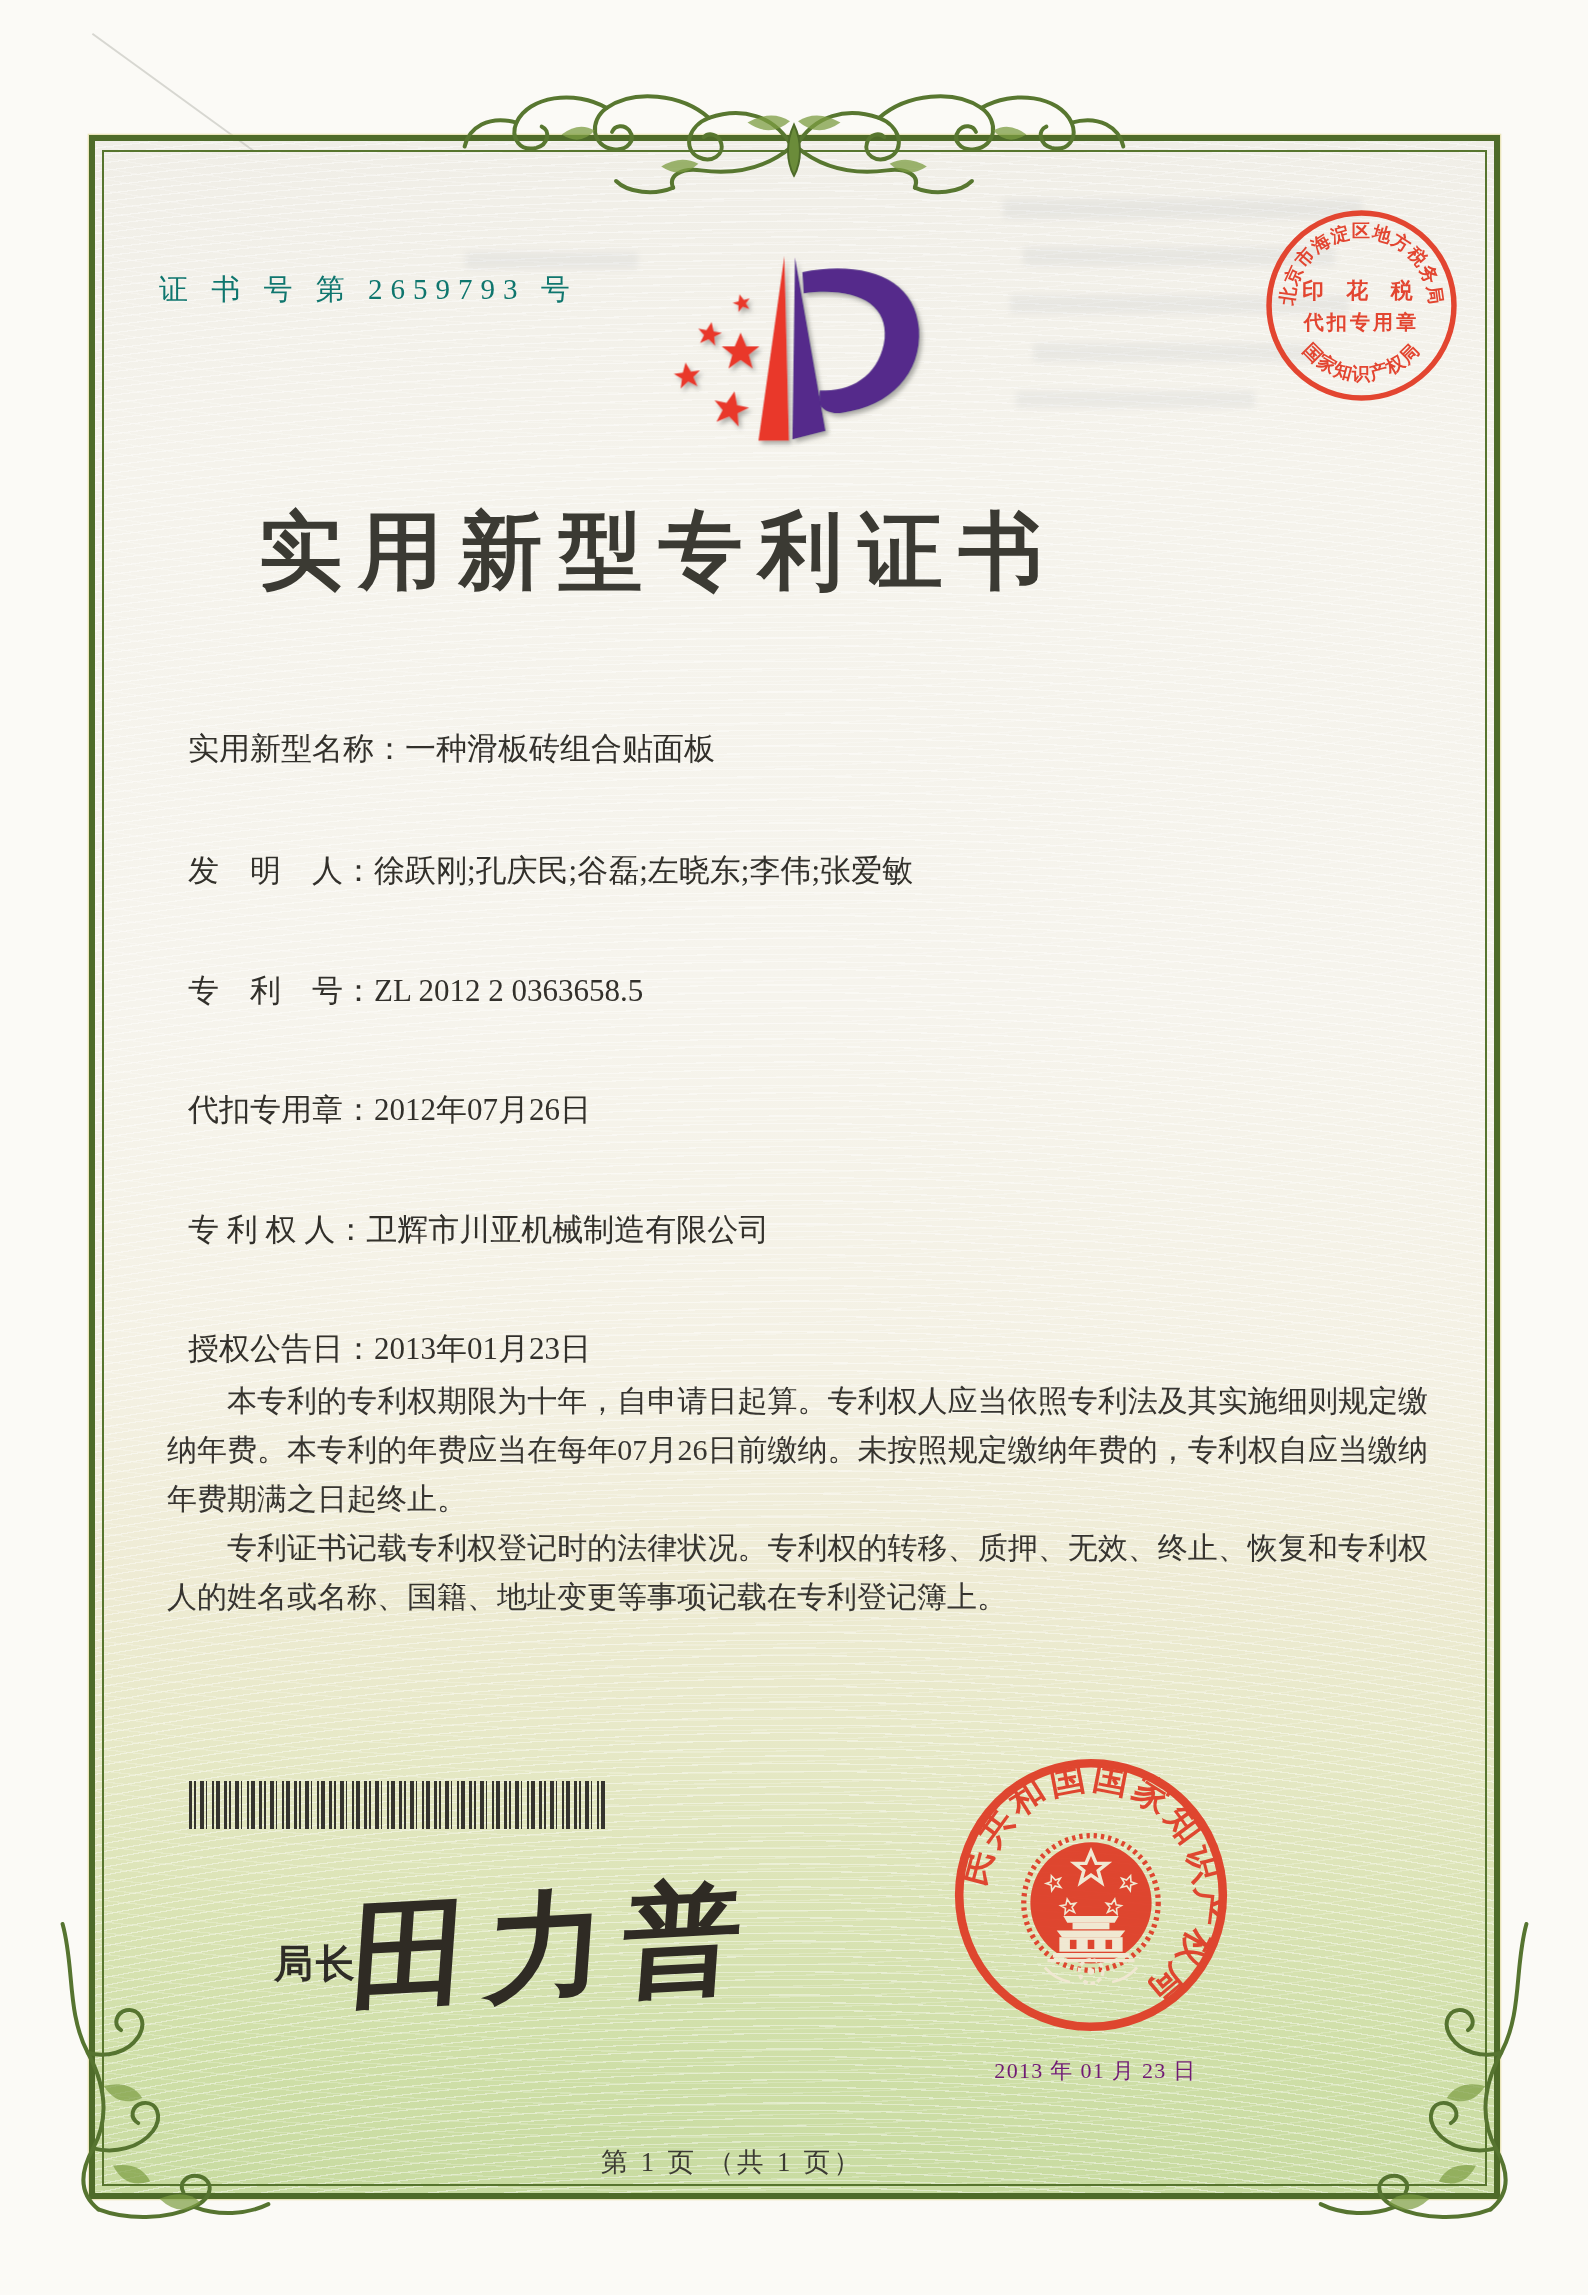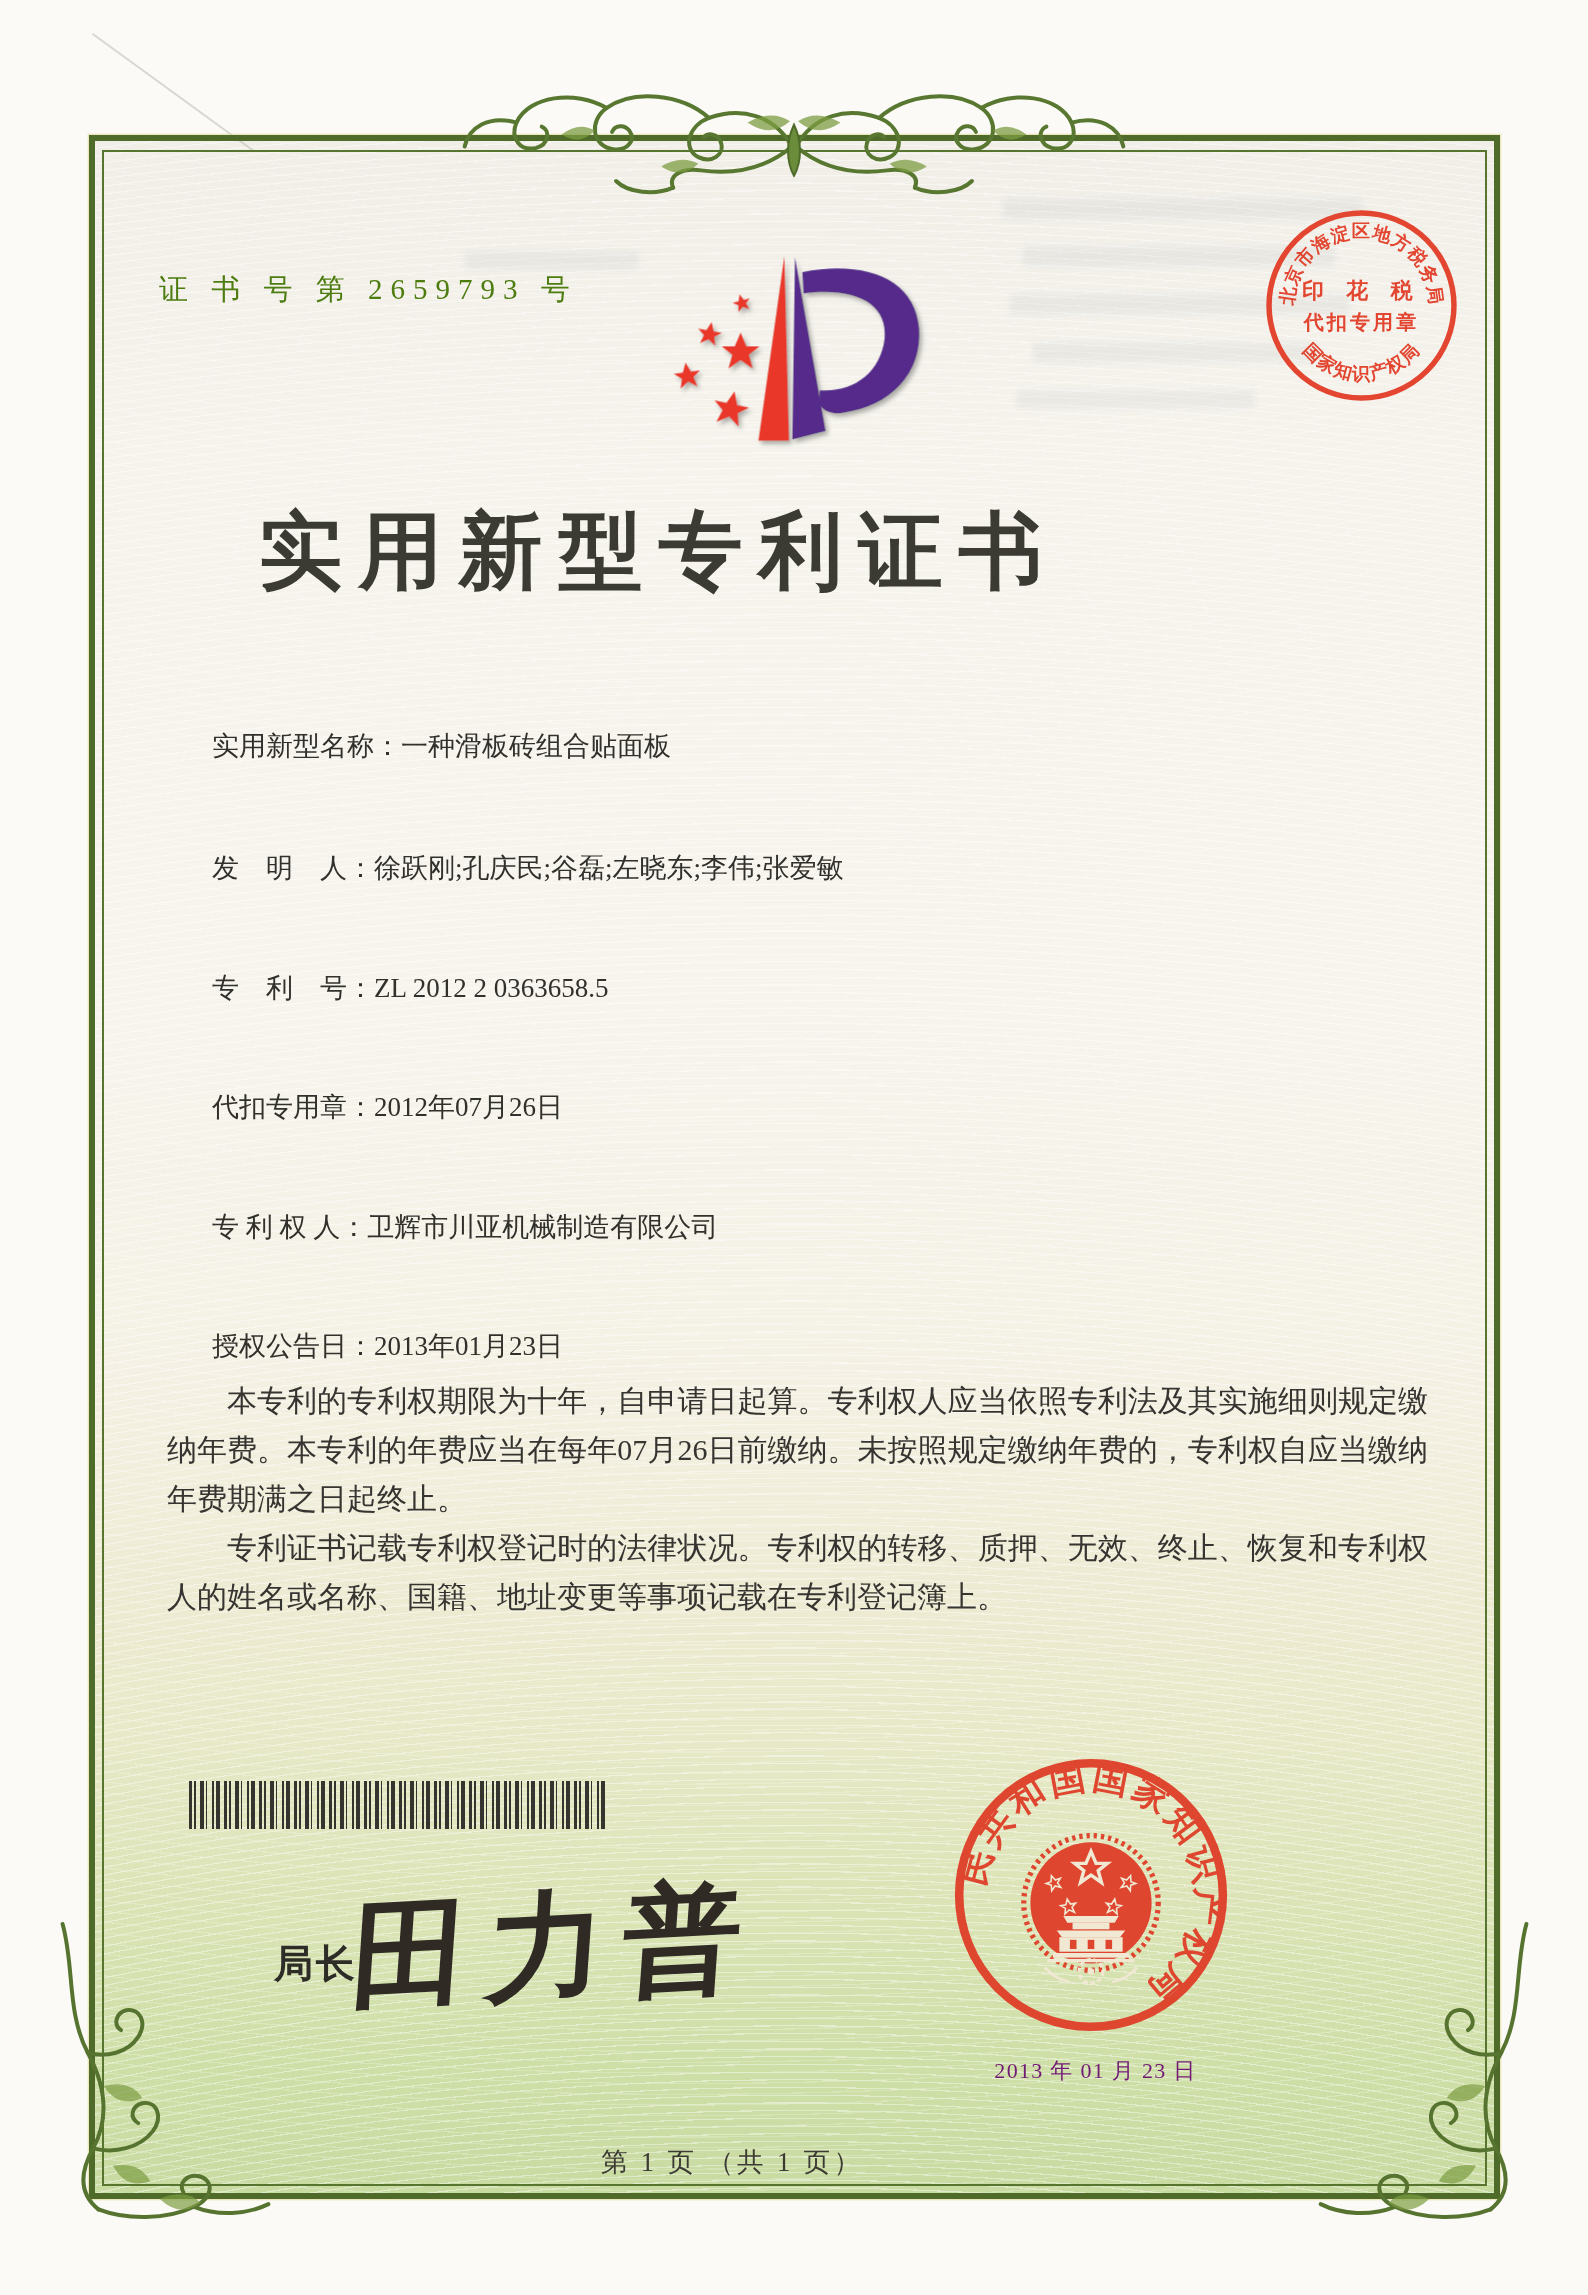--- a/index.html
+++ b/index.html
@@ -29,27 +29,27 @@
   .border-outer{
     left:89px;top:135px;right:89px;bottom:96px;
     border:6px solid #4e6b29;
     box-shadow:0 0 0 1.3px rgba(222,214,140,.55);
   }
   .border-inner{
     position:absolute;left:7.3px;top:8.6px;right:7.3px;bottom:7.3px;
     border:2px solid #57752e;
   }
   .cert-no{
-    left:159px;top:270px;font-size:29px;letter-spacing:8px;color:#4d7c0f;
+    left:159px;top:270px;font-size:29px;letter-spacing:8px;color:#0f766e;
   }
   .doc-title{
     left:0;top:495px;width:1317px;text-align:center;
     font-size:84px;font-weight:700;letter-spacing:16px;color:#3b3a33;
   }
-  .field-row{left:188px;width:1249px;font-size:27px;white-space:nowrap;margin-left:24px;}
+  .field-row{left:188px;width:1249px;font-size:31px;white-space:nowrap;}
   .field-label{color:#32302b;}
   .field-value{color:#32302b;}
   .body-text{
     left:167px;top:1376px;width:1261px;
     font-size:30px;line-height:49px;text-align:justify;color:#363430;
   }
   .body-text p{margin:0;text-indent:2em;}
   .barcode{
     left:189px;top:1781px;width:418px;height:48px;
     background:repeating-linear-gradient(90deg,

